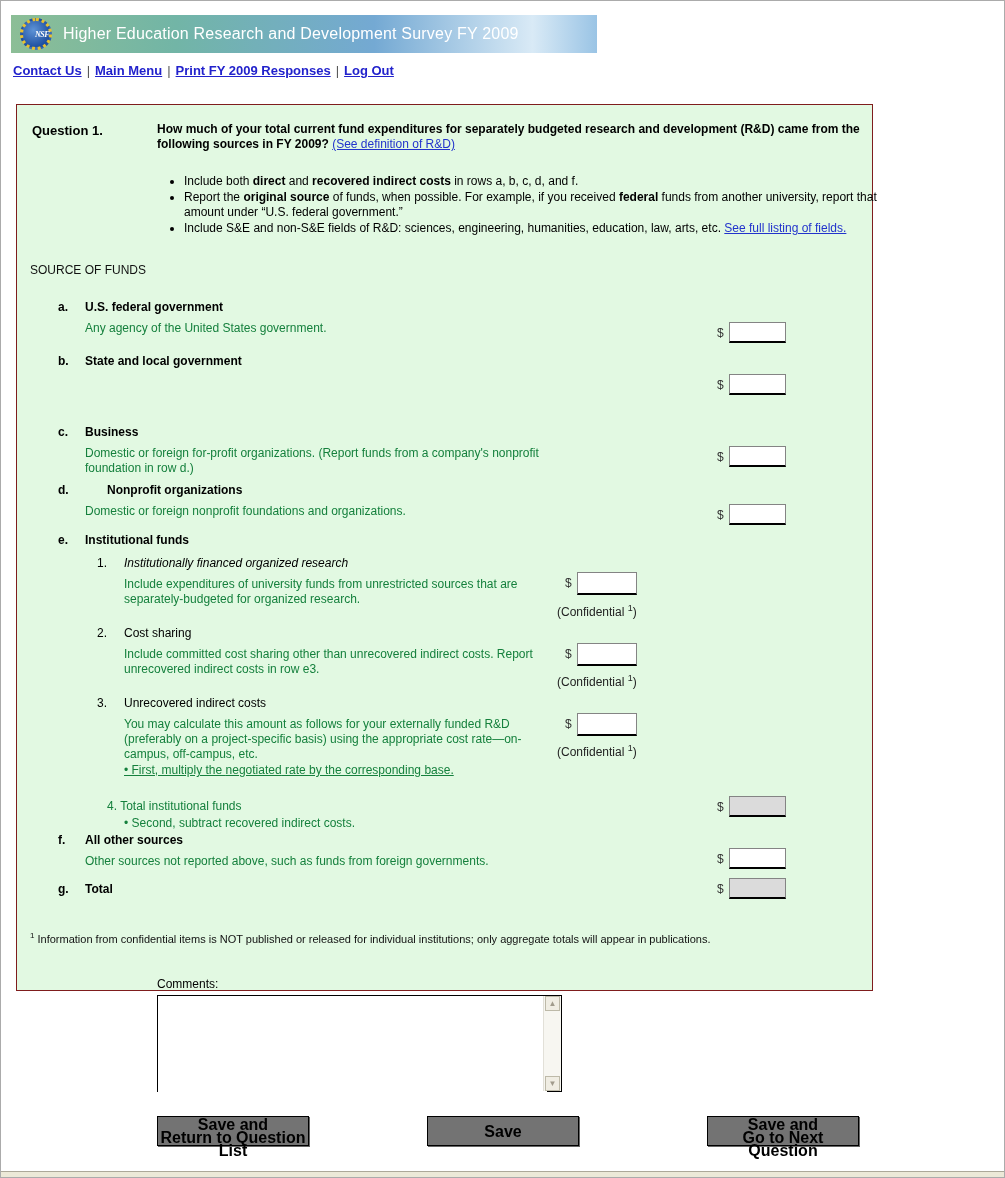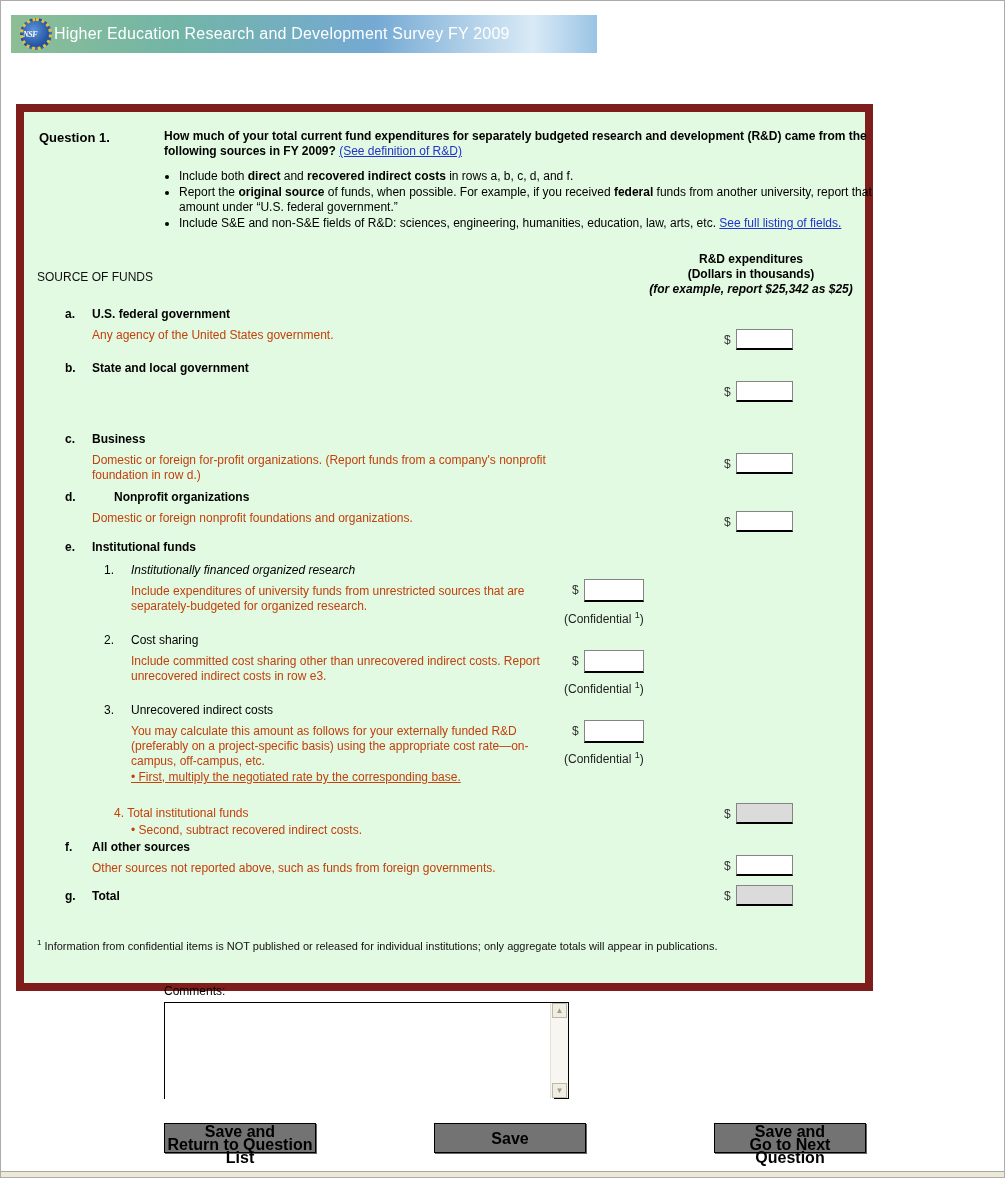--- a/index.html
+++ b/index.html
@@ -6,50 +6,50 @@
   body {font-family:"Liberation Sans", sans-serif; color:#000;}
   .page {position:relative; width:1005px; height:1178px; background:#fff;
          border:1px solid #ABABAB; box-sizing:border-box; overflow:hidden;}
 
   
   .banner {position:absolute; left:10px; top:14px; width:586px; height:38px;
            display:flex; align-items:center;
            background:linear-gradient(90deg,#8CBE96 0%, #72B5A6 28%, #74A9D3 62%, #D9EAF6 89%, #9AC4E5 100%);}
   .logo {width:26px; height:26px; margin-left:9px; border-radius:50%;
          background:radial-gradient(circle at 40% 35%, #5E93D6, #1E4FA0 75%);
-         border:3px dotted #E8C030; display:flex; align-items:center; justify-content:flex-start; flex:0 0 auto;}
+         border:3px dotted #E8C030; display:flex; align-items:center; justify-content:flex-end; flex:0 0 auto;}
   .logo span {color:#fff; font-size:8px; font-style:italic; font-weight:bold;
               font-family:"Liberation Serif", serif; letter-spacing:-0.5px;}
-  .banner-title {margin-left:2px; color:#fff; font-size:16px; letter-spacing:0.2px; white-space:nowrap;}
+  .banner-title {margin-left:11px; color:#fff; font-size:16px; letter-spacing:0.2px; white-space:nowrap;}
 
   
   .nav {position:absolute; left:12px; top:62px; font-size:13px; font-weight:bold;}
   .nav a {color:#2222CC; text-decoration:underline; cursor:pointer;}
   .nav .sep {color:#555; font-weight:normal; margin:0 5px;}
 
   
   .green-box {position:absolute; left:15px; top:103px; width:857px; height:887px;
-              background:#E2F9E2; border:8px solid #7f1d1d; box-sizing:border-box;}
+              background:#E2F9E2; border:1px solid #7f1d1d; box-sizing:border-box;}
   .abs {position:absolute;}
 
   .q-label {font-weight:bold; font-size:13px;}
   .q-text {font-weight:bold; font-size:12px; line-height:15px;}
   a.inline-link {color:#2233CC; text-decoration:underline; cursor:pointer; font-weight:normal;}
-  .bullets {margin:0; padding-left:15px; font-size:12px; line-height:15px;}
+  .bullets {margin:12px; padding-left:15px; font-size:12px; line-height:15px;}
   .bullets li {margin:0 0 1px 0;}
 
   .caps-header {font-size:12px; color:#111;}
   .col-header {text-align:center; font-size:12px; font-weight:bold; line-height:15px;}
   .col-header .example {font-style:italic;}
 
   .row-letter {font-weight:bold; font-size:12px;}
   .row-title  {font-weight:bold; font-size:12px;}
   .row-num    {font-size:12px;}
   .sub-title  {font-size:12px;}
-  .row-desc   {font-size:12px; line-height:15px; color:#c2410c;}
+  .row-desc   {font-size:12px; line-height:15px; color:#15803d;}
 
   .money {display:flex; align-items:flex-start;}
   .money .dollar {font-size:12px; color:#333; margin-top:4px; margin-right:5px;}
   input.amount {width:57px; height:21px; background:#fff; box-sizing:border-box;
                 border:1px solid #848484; border-bottom:2px solid #000; font-size:12px; padding:1px 3px;}
   input.amount.ro {background:#DBDBDB;}
   input.amount.wide {width:60px; height:23px;}
 
   .confidential {font-size:12px; color:#222;}
   .confidential sup {font-size:9px;}
@@ -81,39 +81,37 @@
 
 <div class="page">
 
   <div class="banner">
     <div class="logo">
       <span>NSF</span>
     </div>
     <div class="banner-title">Higher Education Research and Development Survey FY 2009</div>
   </div>
 
+  <div class="nav">
+    <a>Contact Us</a><span class="sep">|</span><a>Main Menu</a><span class="sep">|</span><a>Print FY 2009 Responses</a><span class="sep">|</span><a>Log Out</a>
+  </div>
 
   <div class="green-box">
 
     <div class="abs q-label" style="left:15px; top:18px;">Question 1.</div>
     <div class="abs q-text" style="left:140px; top:17px; width:705px;"><span style="font-weight: bold;">How much of your total current fund expenditures for separately budgeted research and development (R&amp;D) came from the following sources in FY 2009? </span><a class="inline-link">(See definition of R&amp;D)</a></div>
 
     <ul class="abs bullets" style="left:140px; top:57px; width:718px;">
       <li><span>Include both </span><span style="font-weight: bold;">direct</span><span> and </span><span style="font-weight: bold;">recovered indirect costs</span><span> in rows a, b, c, d, and f.</span></li>
       <li><span>Report the </span><span style="font-weight: bold;">original source</span><span> of funds, when possible. For example, if you received </span><span style="font-weight: bold;">federal</span><span> funds from another university, report that amount under “U.S. federal government.”</span></li>
       <li><span>Include S&amp;E and non-S&amp;E fields of R&amp;D: sciences, engineering, humanities, education, law, arts, etc. </span><a class="inline-link">See full listing of fields.</a></li>
     </ul>
 
     <div class="abs caps-header" style="left:13px; top:158px;">SOURCE OF FUNDS</div>
 
-    <div class="abs col-header" style="left:598px; top:140px; width:258px;">
-      <div>R&amp;D expenditures</div>
-      <div>(Dollars in thousands)</div>
-      <div class="example">(for example, report $25,342 as $25)</div>
-    </div>
 
     <div class="abs row-letter" style="left:41px; top:195px;">a.</div>
     <div class="abs row-title" style="left:68px; top:195px;">U.S. federal government</div>
     <div class="abs row-desc" style="left:68px; top:216px; width:490px;">Any agency of the United States government.</div>
     <div class="abs money" style="left:700px; top:217px;">
       <span class="dollar">$</span>
       <input class="amount" type="text" value="" style="">
     </div>
 
     <div class="abs row-letter" style="left:41px; top:249px;">b.</div>

